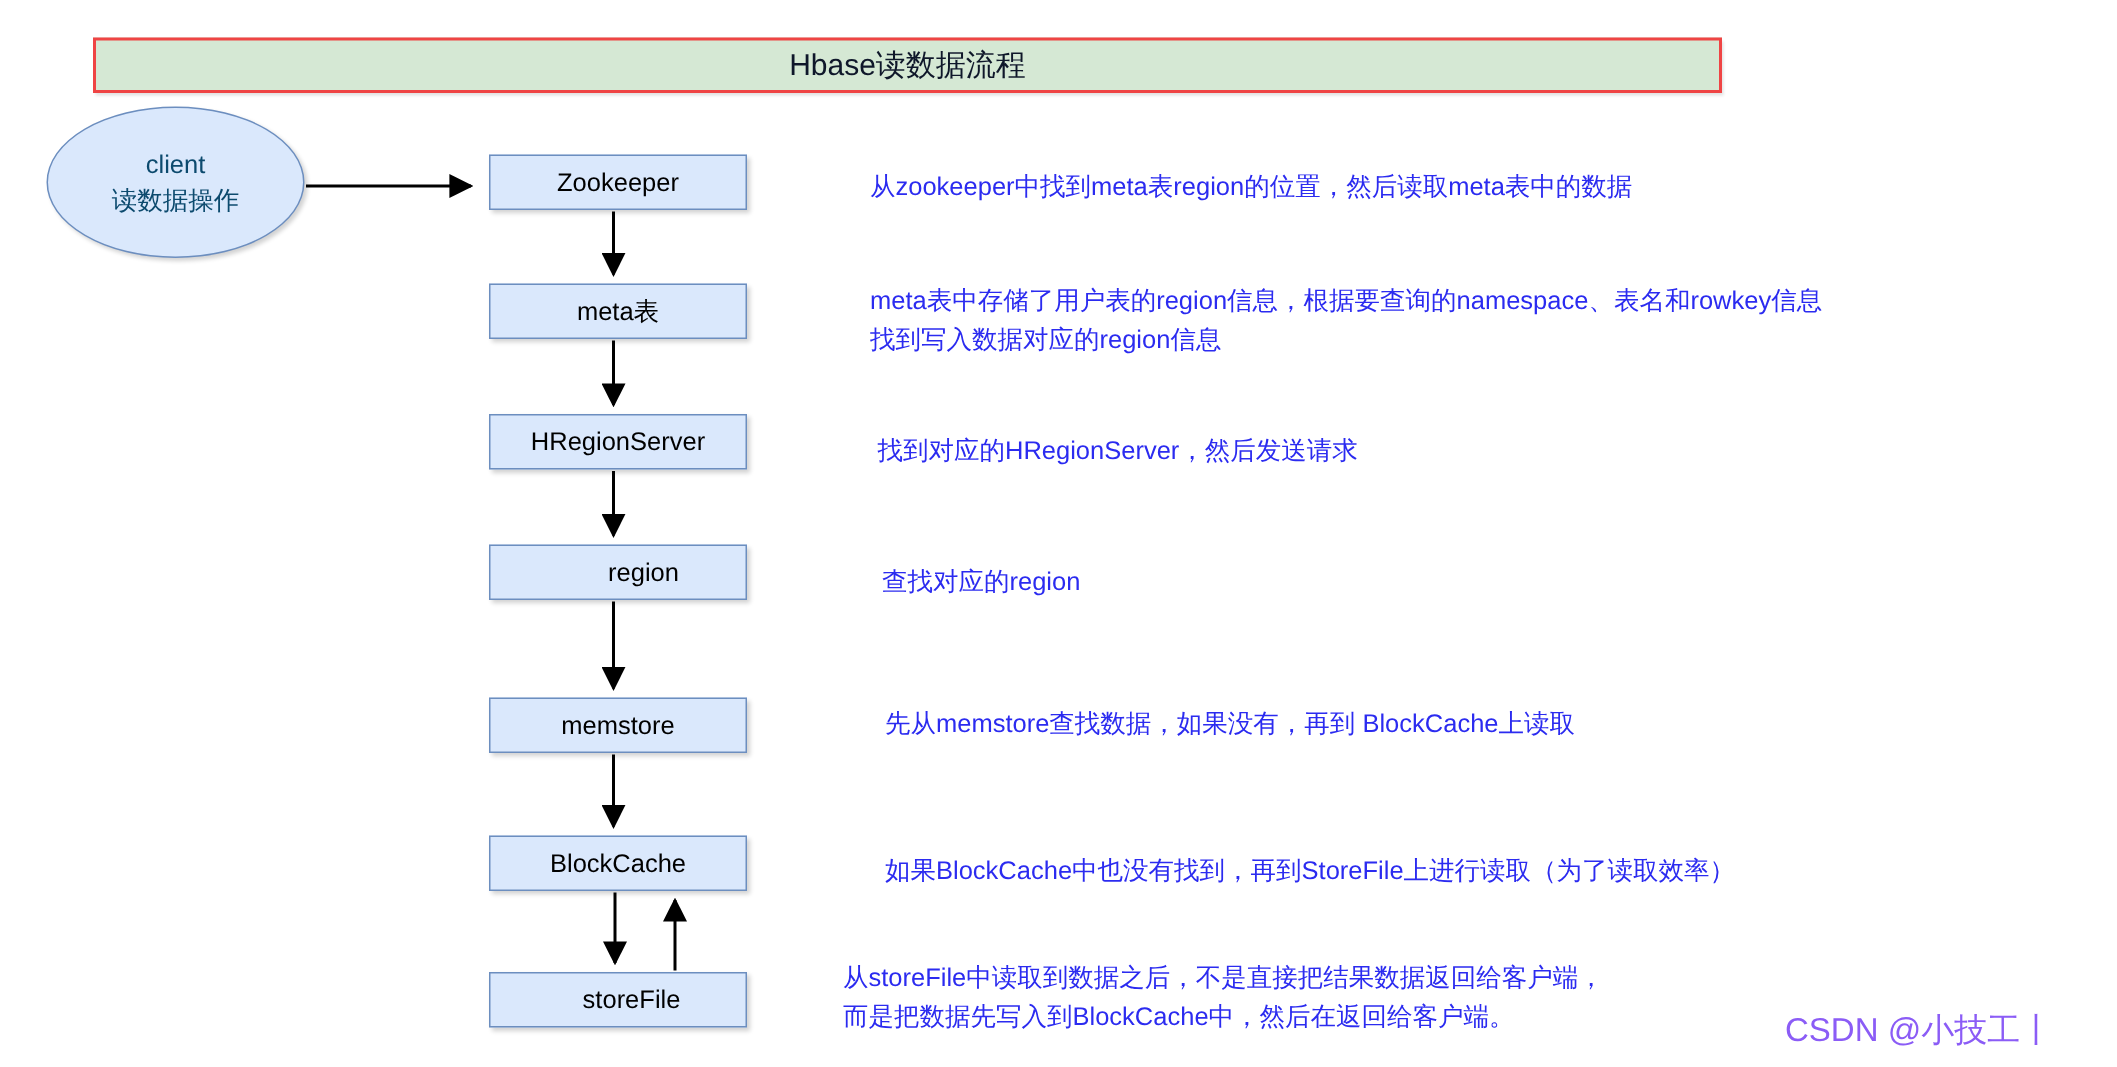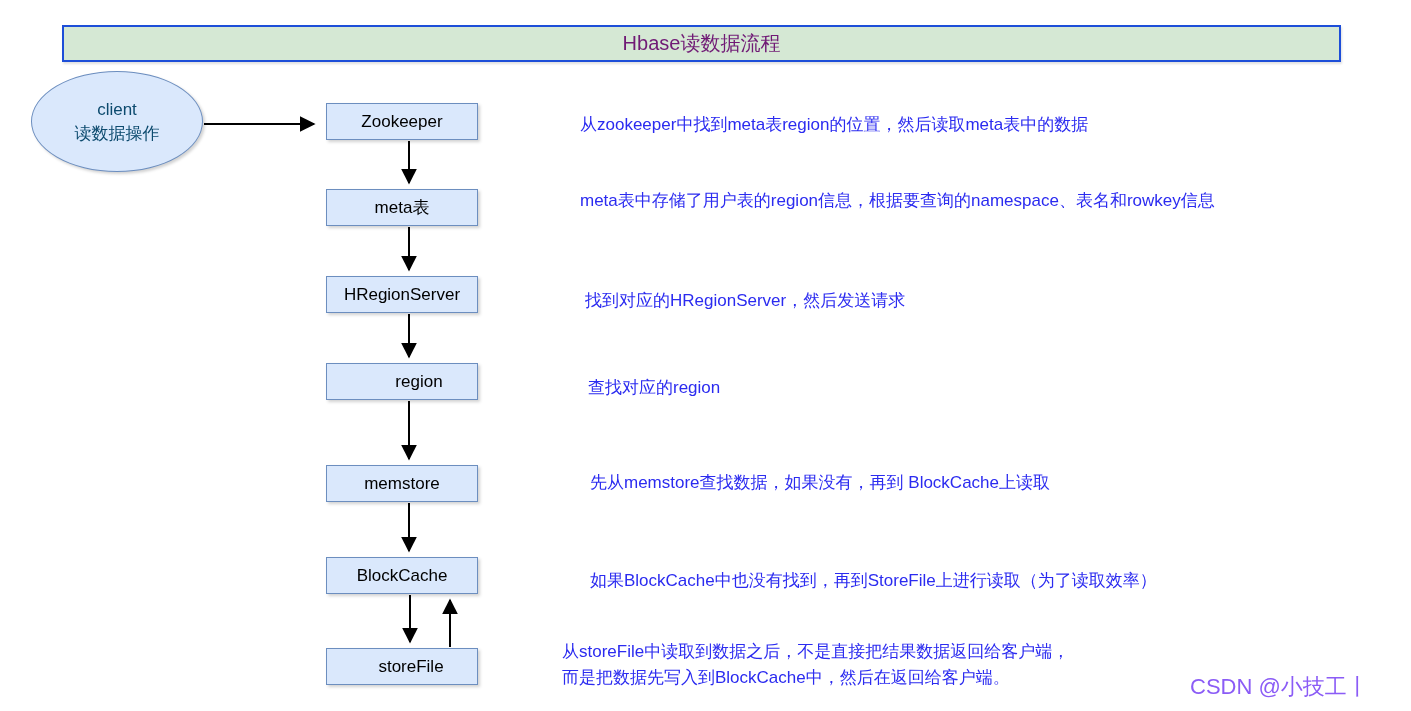--- a/index.html
+++ b/index.html
@@ -7,42 +7,42 @@
   .canvas {
     position: relative;
     width: 1411px;
     height: 711px;
     background: #ffffff;
     overflow: hidden;
   }
   .title-banner {
     position: absolute;
     left: 62px; top: 25px;
-    width: 1279px; height: 37px;
+    width: 1086px; height: 37px;
     background: #d5e8d4;
-    border: 2px solid #1d4ed8;
+    border: 2px solid #ef4444;
     box-shadow: 1px 2px 2px rgba(0,0,0,0.12);
     display: flex; align-items: center; justify-content: center;
-    font-size: 20px; color: #701a75;
+    font-size: 20px; color: #0f172a;
   }
   .client-ellipse {
     position: absolute;
     left: 31px; top: 71px;
     width: 172px; height: 101px;
     background: #dae8fc;
     border: 1px solid #6c8ebf;
     border-radius: 50%;
     box-shadow: 2px 2px 3px rgba(0,0,0,0.18);
     display: flex; flex-direction: column; align-items: center; justify-content: center;
     font-size: 17px; color: #0c4a6e; line-height: 24px;
   }
   .node {
     position: absolute;
     left: 326px;
-    width: 152px; height: 37px;
+    width: 172px; height: 37px;
     background: #dae8fc;
     border: 1px solid #6c8ebf;
     box-shadow: 2px 2px 3px rgba(0,0,0,0.18);
     display: flex; align-items: center; justify-content: center;
     font-size: 17px; color: #000000;
   }
   .node-zookeeper     { top: 103px; }
   .node-meta          { top: 189px; }
   .node-hregionserver { top: 276px; }
   .node-region        { top: 363px; padding-left: 34px; }
@@ -127,20 +127,21 @@
   </div>
   <div class="node node-storefile">
     <span>storeFile</span>
   </div>
 
   <div class="annotation ann-0">
     <div>从zookeeper中找到meta表region的位置，然后读取meta表中的数据</div>
   </div>
   <div class="annotation ann-1">
     <div>meta表中存储了用户表的region信息，根据要查询的namespace、表名和rowkey信息</div>
+    <div>找到写入数据对应的region信息</div>
   </div>
   <div class="annotation ann-2">
     <div>找到对应的HRegionServer，然后发送请求</div>
   </div>
   <div class="annotation ann-3">
     <div>查找对应的region</div>
   </div>
   <div class="annotation ann-5">
     <div>如果BlockCache中也没有找到，再到StoreFile上进行读取（为了读取效率）</div>
   </div>

